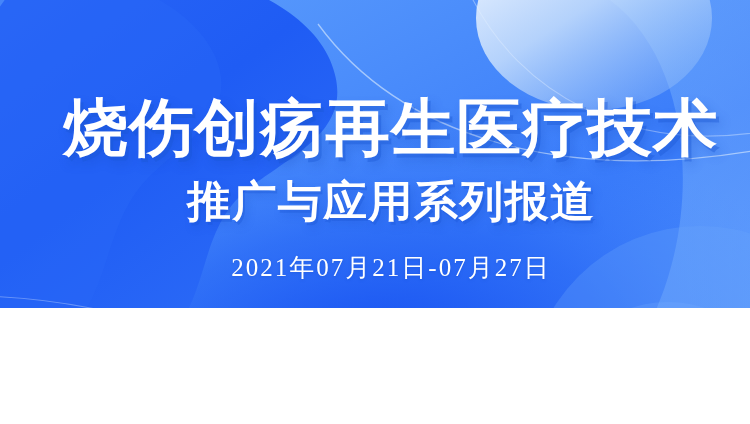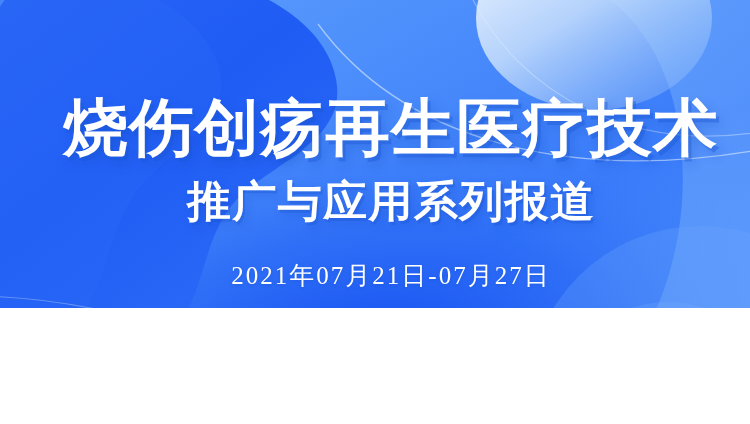--- a/index.html
+++ b/index.html
@@ -67,21 +67,21 @@
     letter-spacing: 1.5px;
     white-space: nowrap;
     text-shadow:
       2px 3px 0 rgba(26, 86, 210, 0.34),
       4px 5px 8px rgba(20, 70, 190, 0.26);
     transform: scaleX(1.02);
     transform-origin: center;
   }
 
   .daterange {
-    margin-top: 35px;
+    margin-top: 27px;
     font-family: "Liberation Serif", "DejaVu Serif", serif;
     font-size: 25px;
     font-weight: 400;
     color: #ffffff;
     letter-spacing: 2px;
     white-space: nowrap;
     text-shadow: 0 1px 3px rgba(24, 78, 196, 0.35);
   }
 </style>
 </head>

